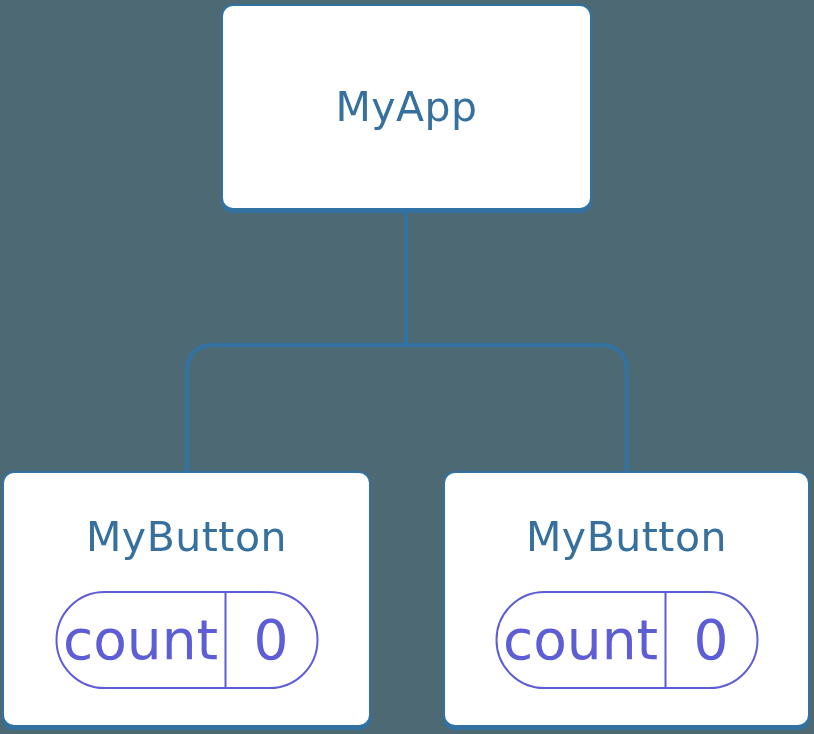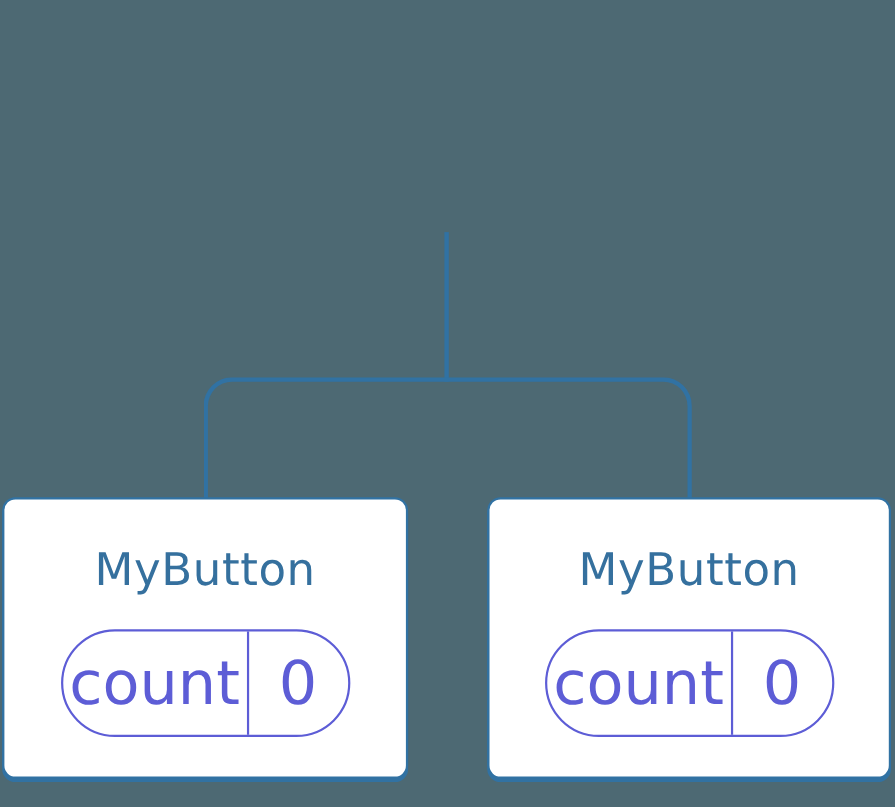--- a/index.html
+++ b/index.html
@@ -24,21 +24,21 @@
 
   .node-root {
     left: 221px; top: 4px;
     width: 371px; height: 206px;
     display: flex;
     align-items: center;
     justify-content: center;
   }
 
   .node-child {
-    top: 452px;
+    top: 471px;
     width: 369px; height: 256px; text-decoration: underline;
   }
   .node-child-left  { left: 2px; }
   .node-child-right { left: 443px; width: 367px; }
 
   .node-title {
     color: var(--text, #35709E);
     font-size: 41px;
     font-weight: 500;
     letter-spacing: 0.5px;
@@ -99,20 +99,23 @@
     display: flex;
     align-items: center;
     justify-content: center;
   }
 </style>
 </head>
 <body>
 
 <div class="canvas">
 
+  <div class="node node-root">
+    <div class="node-title">MyApp</div>
+  </div>
 
   <div class="connector-stem"></div>
   <div class="connector-bracket"></div>
 
   <div class="node node-child node-child-left">
     <div class="node-title child-title">MyButton</div>
     <div class="state-pill">
       <div class="state-key">count</div>
       <div class="state-value">0</div>
     </div>

